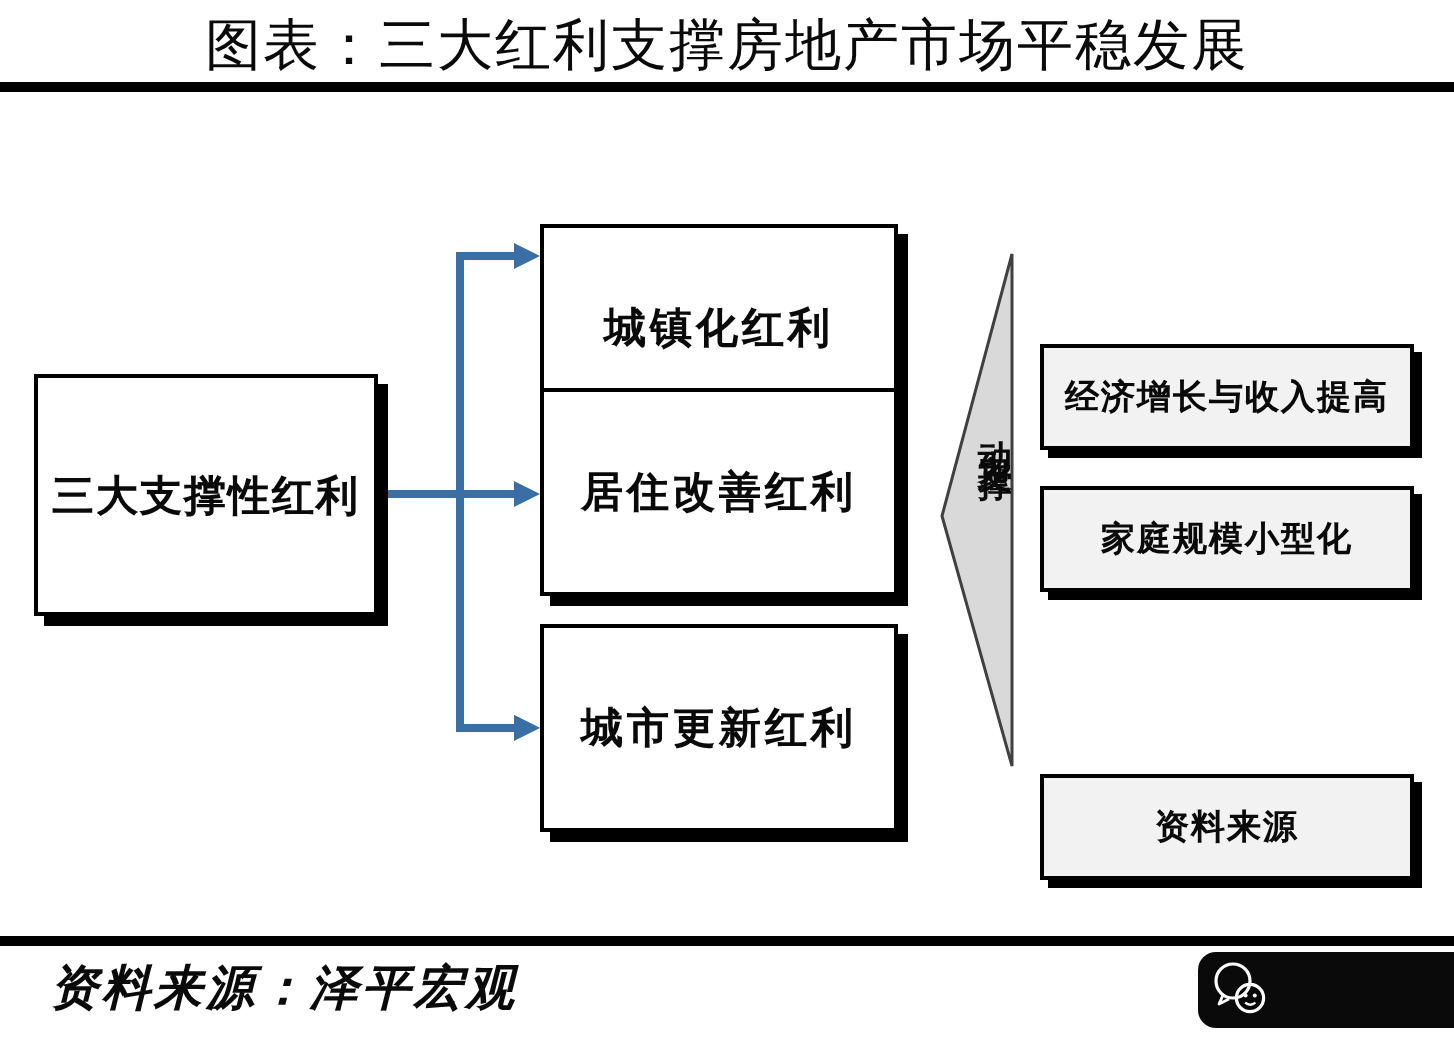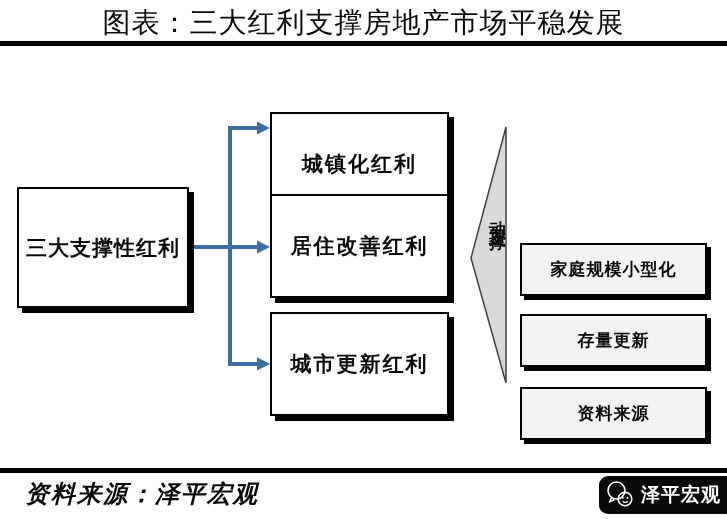--- a/index.html
+++ b/index.html
@@ -81,32 +81,31 @@
   </svg>
 
   <div class="chevron-label">动力支撑</div>
 
   <div class="box left-box">三大支撑性红利</div>
 
   <div class="box mid mid-1">城镇化红利</div>
   <div class="box mid mid-2">居住改善红利</div>
   <div class="box mid mid-3">城市更新红利</div>
 
+  <div class="box right r-2">经济增长与收入提高</div>
   <div class="box right r-3">家庭规模小型化</div>
-  <div class="box right r-4">存量更新</div>
   <div class="box right r-5">资料来源</div>
 
   <div class="bottom-rule"></div>
   <div class="source">资料来源：泽平宏观</div>
 
   <div class="logo">
     <svg width="32" height="30" viewBox="0 0 32 30">
       <circle cx="11.5" cy="10.5" r="8.5" fill="none" stroke="#ffffff" stroke-width="1.6"></circle>
       <path d="M6.5 17.5 L4.5 22 L9.5 19.5" fill="none" stroke="#ffffff" stroke-width="1.4" stroke-linejoin="round"></path>
       <circle cx="20" cy="19" r="6.8" fill="none" stroke="#ffffff" stroke-width="1.6"></circle>
       <circle cx="17.8" cy="17.8" r="1" fill="#ffffff"></circle>
       <circle cx="22.4" cy="17.8" r="1" fill="#ffffff"></circle>
       <path d="M17.6 21.3 Q20.1 23.4 22.7 21.3" fill="none" stroke="#ffffff" stroke-width="1.2"></path>
     </svg>
-    <span class="brand-text">泽平宏观</span>
   </div>
 
 </div>
 
 </body></html>

